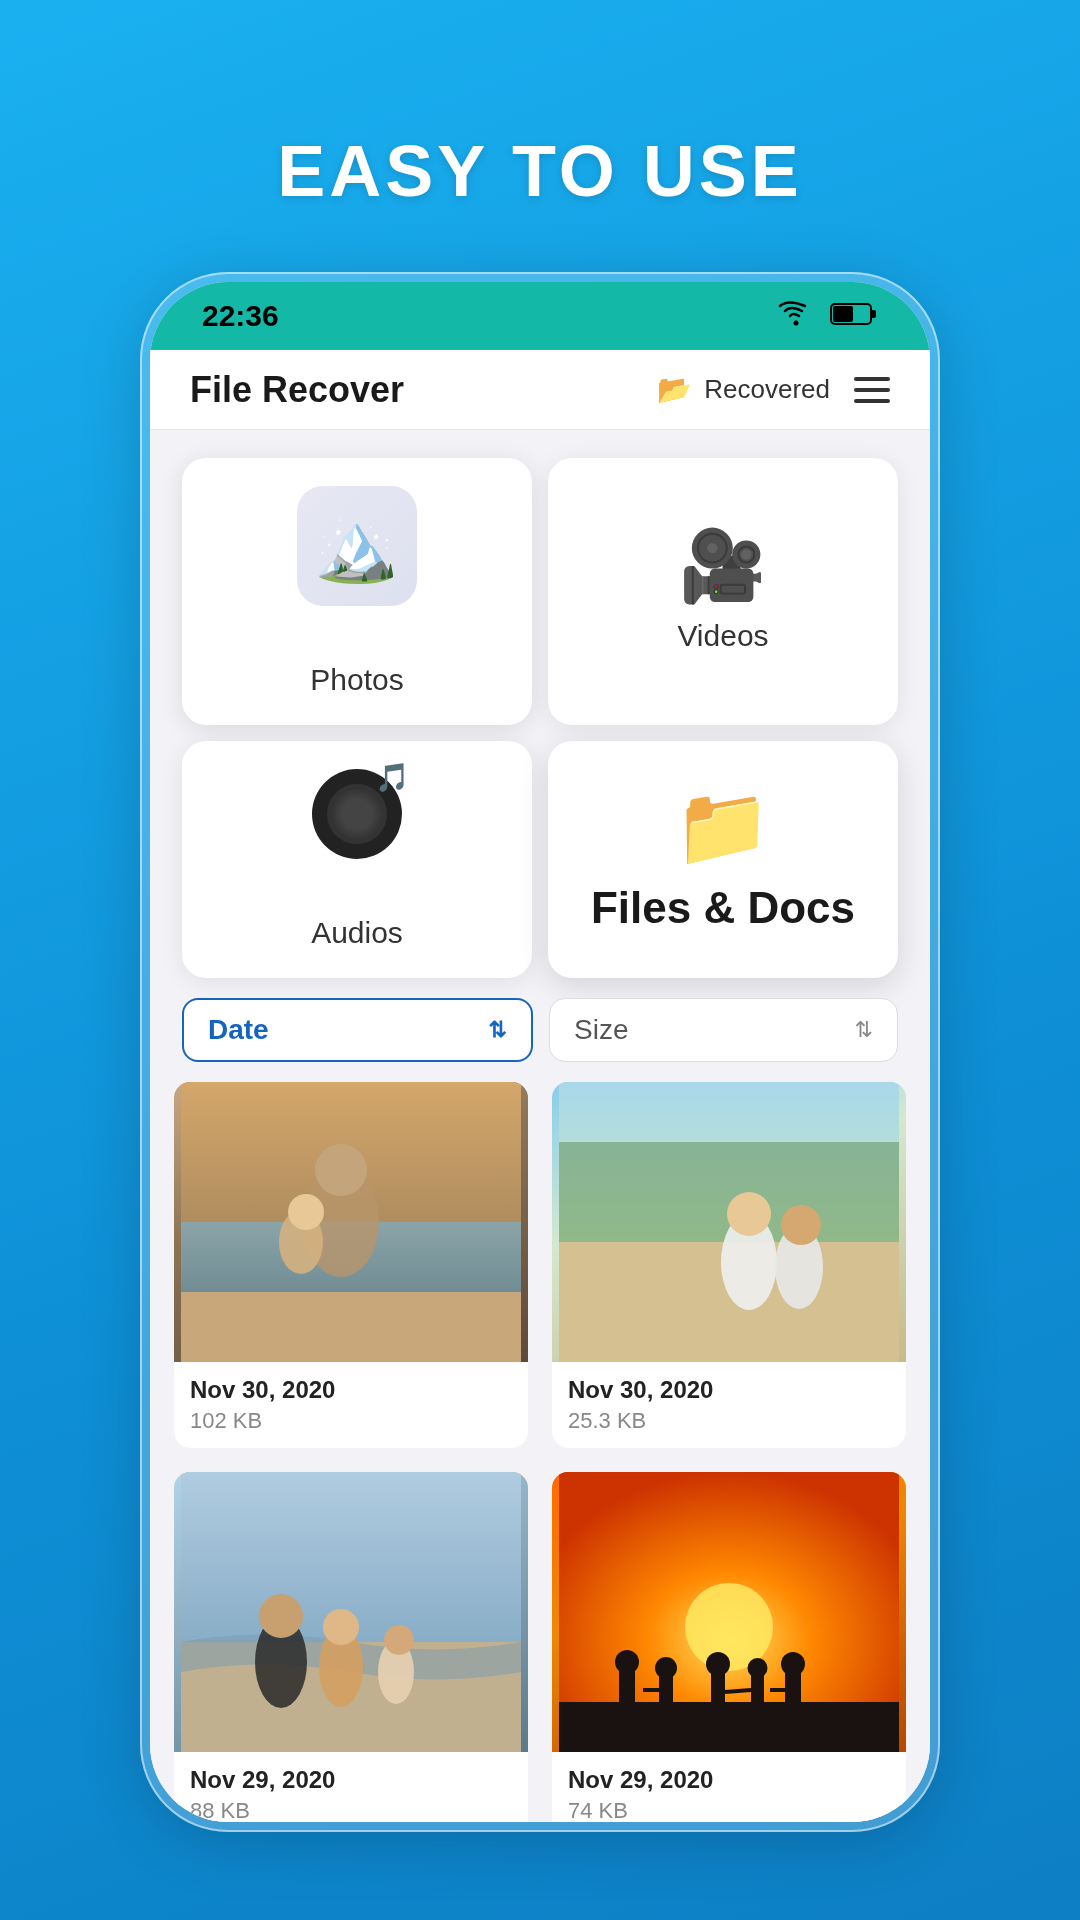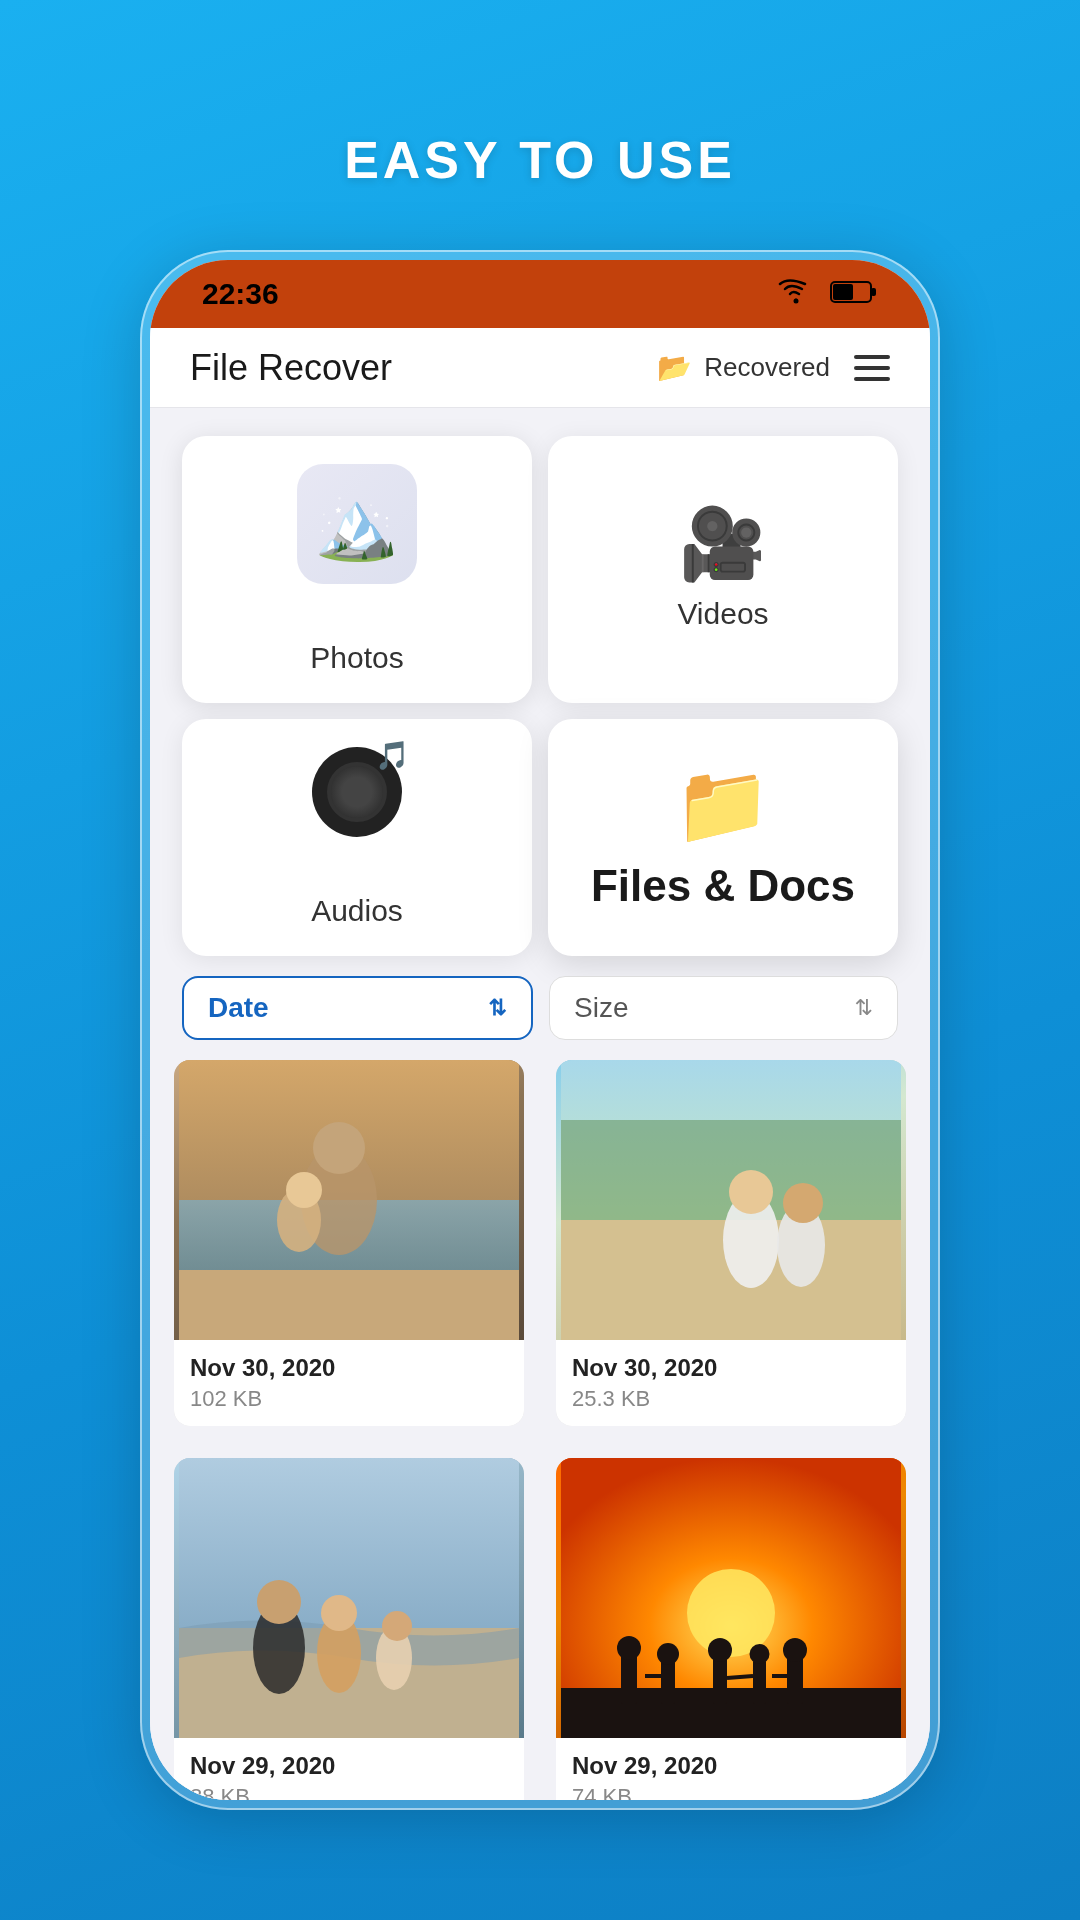--- a/index.html
+++ b/index.html
@@ -11,21 +11,21 @@
       display: flex;
       flex-direction: column;
       align-items: center;
       font-family: -apple-system, BlinkMacSystemFont, 'Helvetica Neue', Arial, sans-serif;
       overflow: hidden;
       position: relative;
     }
 
     .headline {
       color: #fff;
-      font-size: 52px;
+      font-size: 72px;
       font-weight: 900;
       letter-spacing: 4px;
       margin-top: 130px;
       text-shadow: 0 2px 8px rgba(0,0,0,0.15);
     }
 
     
     .phone-shell {
       margin-top: 60px;
       width: 800px;
@@ -44,21 +44,21 @@
       border-radius: 78px;
       overflow: hidden;
       display: flex;
       flex-direction: column;
       position: relative;
     }
 
     
     .status-bar {
       height: 68px;
-      background: #c2410c;
+      background: #14b8a6;
       display: flex;
       align-items: center;
       justify-content: space-between;
       padding: 0 52px;
       flex-shrink: 0;
     }
 
     .status-time {
       font-size: 30px;
       font-weight: 600;
@@ -78,21 +78,21 @@
       display: flex;
       align-items: center;
       justify-content: space-between;
       padding: 0 40px;
       flex-shrink: 0;
       border-bottom: 1px solid #e5e5ea;
     }
 
     .app-title {
       font-size: 36px;
-      font-weight: 400;
+      font-weight: 700;
       color: #1a1a1a;
     }
 
     .header-right {
       display: flex;
       align-items: center;
       gap: 24px;
     }
 
     .recovered-btn {
@@ -232,21 +232,21 @@
 
     .sort-arrow-inactive {
       font-size: 22px;
       color: #888;
     }
 
     
     .photo-grid {
       display: grid;
       grid-template-columns: 1fr 1fr;
-      gap: 16px;
+      gap: 8px;
       padding: 0 16px;
     }
 
     .photo-cell {
       margin: 8px;
       border-radius: 16px;
       overflow: hidden;
       background: #ddd;
     }
 

